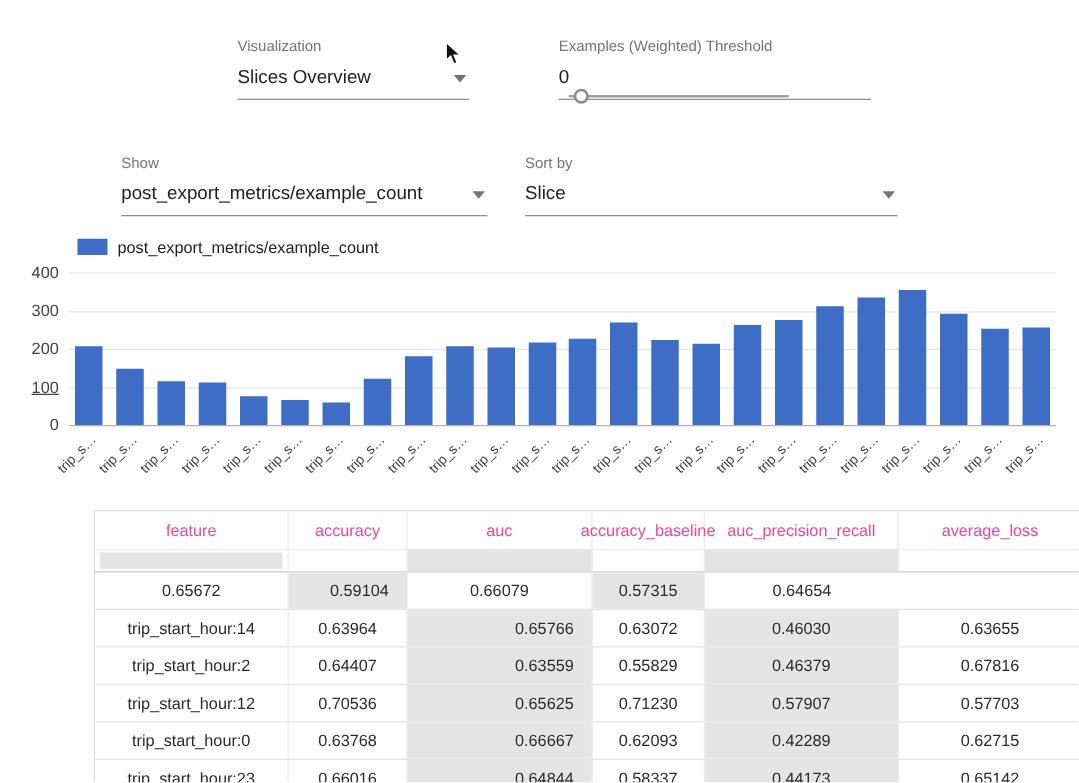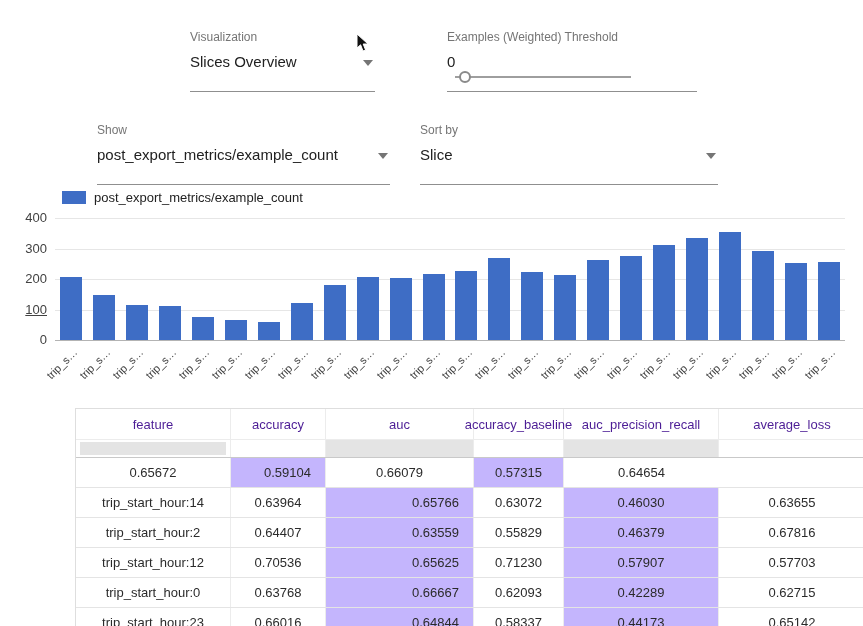--- a/index.html
+++ b/index.html
@@ -1,21 +1,21 @@
 <!DOCTYPE html>
 <html><head>
 <meta charset="utf-8">
 <style>
   html,body{margin:0;padding:0;background:#fff;font-family:"Liberation Sans",sans-serif;}
   .stage{position:relative;width:863px;height:626px;background:#fff;overflow:hidden;}
 
   
   .ctl{position:absolute;margin-top:20px;}
   .ctl-label{font-size:12px;color:#757575;margin-bottom:9px;}
-  .ctl-value{position:relative;font-size:15px;color:#212121;padding-bottom:20px;border-bottom:1px solid #8f8f8f;min-height:18px;}
+  .ctl-value{position:relative;font-size:15px;color:#212121;padding-bottom:8px;border-bottom:1px solid #8f8f8f;min-height:18px;}
   .caret{position:absolute;right:2px;top:7px;width:0;height:0;
          border-left:5px solid transparent;border-right:5px solid transparent;border-top:6px solid #757575;}
 
   .slider{position:absolute;left:455px;top:70px;width:176px;height:14px;}
   .slider-track{position:absolute;top:6px;left:0;right:0;height:2px;background:#9e9e9e;}
   .slider-handle{position:absolute;top:1px;width:12px;height:12px;border-radius:50%;background:#fff;
                  border:2px solid #8a8a8a;box-sizing:border-box;}
 
   .cursor{position:absolute;left:356px;top:33px;z-index:50;}
 
@@ -28,31 +28,31 @@
   .gridline{position:absolute;left:0;width:100%;height:1px;background:#e6e6e6;}
   .gridline.baseline{background:#b3b3b3;}
   .ylab{position:absolute;left:-50px;width:42px;text-align:right;font-size:13px;color:#424242;}
   .bar{position:absolute;bottom:0;width:22px;background:#3e6dc5;}
   .xlab{position:absolute;width:90px;text-align:right;font-size:11px;color:#3c3c3c;white-space:nowrap;
         transform:rotate(-45deg);transform-origin:100% 0;}
 
   
   .mtable{position:absolute;left:75px;top:408px;width:789px;border:1px solid #dedede;border-bottom:none;background:#fff;}
   .trow{display:grid;grid-template-columns:155px 95px 148px 90px 155px 146px;}
-  .th{height:30px;display:flex;align-items:center;justify-content:center;font-size:13px;color:#4c1d95;
+  .th{height:30px;display:flex;align-items:center;justify-content:center;font-size:13px;color:#ec4899;
       border-right:1px solid #ececec;box-sizing:border-box;}
   .tf{height:18px;position:relative;border-right:1px solid #ececec;border-top:1px solid #ececec;box-sizing:border-box;}
   .frow{border-bottom:1px solid #c9c9c9;}
   .td{height:29px;display:flex;align-items:center;justify-content:center;font-size:13px;color:#2b2b2b;
       border-right:1px solid #ececec;box-sizing:border-box;}
   .drow{border-bottom:1px solid #e4e4e4;}
   .c5{border-right:none !important;}
   .td.c2{justify-content:flex-end;padding-right:14px;}
   .tf.c2,.tf.c4{background:#e4e4e4;}
-  .drow .c2,.drow .c4{background:#c4b5fd;text-align:center;}
+  .drow .c2,.drow .c4{background:#e5e5e5;text-align:center;}
   .fbox{position:absolute;left:4px;right:4px;top:2px;bottom:2px;background:#e4e4e4;}
 </style>
 </head>
 <body>
 
 <div class="stage">
 
   <div class="ctl" style="left:190px;top:10px;width:185px">
     <div class="ctl-label">Visualization</div>
     <div class="ctl-value">

